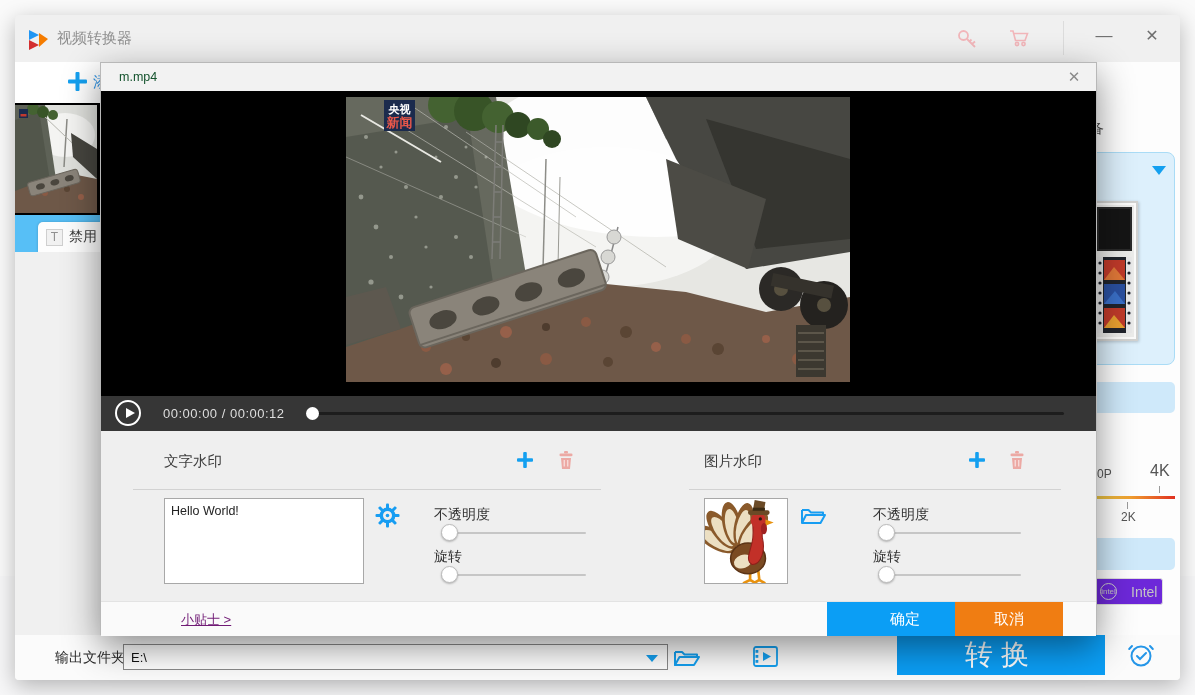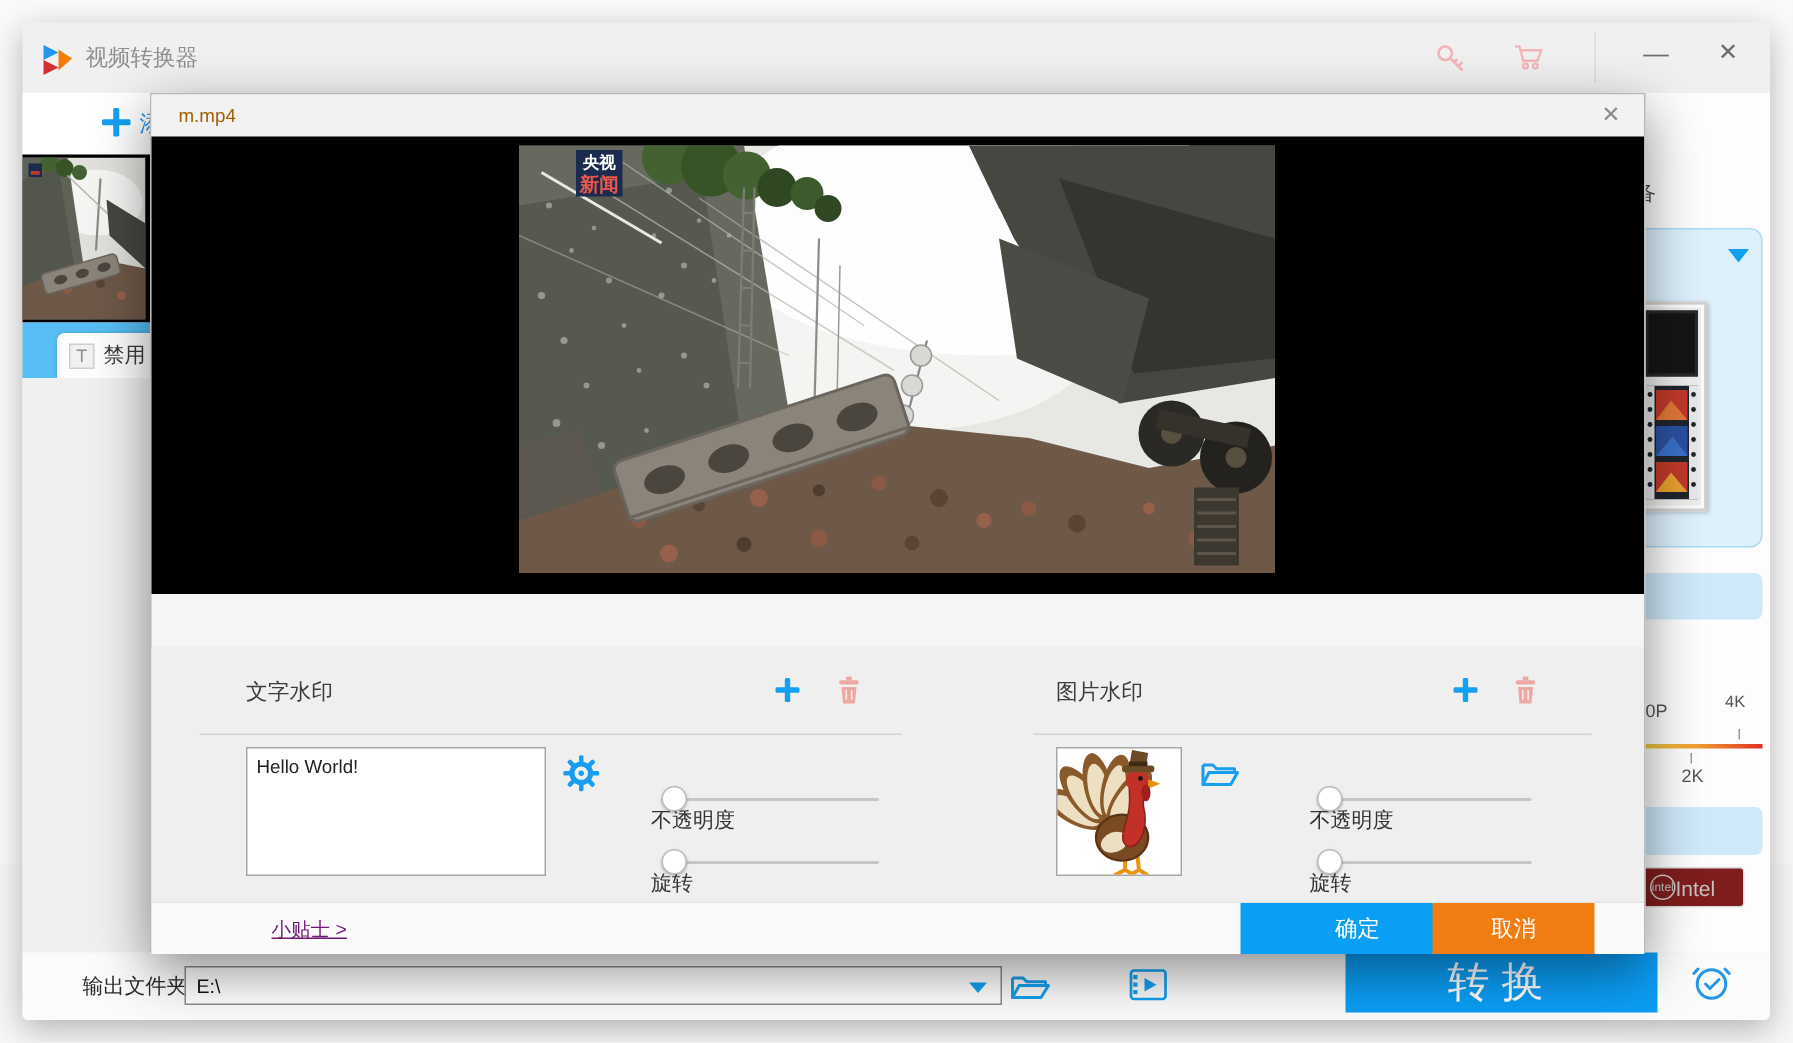--- a/index.html
+++ b/index.html
@@ -41,29 +41,29 @@
   .side-panel { position:absolute; left:-12px; top:90px; width:90px; height:213px; background:#ddf0fc;
     border:1px solid #aadcf6; border-radius:8px; }
   .side-caret { position:absolute; right:8px; top:13px; width:0; height:0;
     border-left:7px solid transparent; border-right:7px solid transparent; border-top:9px solid #14a0f0; cursor:pointer; }
   .film-box { position:absolute; left:5px; top:48px; width:47px; height:140px; background:#ececea;
     border:2px solid #d2d2d0; box-shadow:inset 0 0 0 2px #fbfbfa, 1px 1px 3px rgba(0,0,0,.2); }
   .film-screen { position:absolute; left:4px; top:4px; width:35px; height:44px; background:#151515; border:2px solid #2a2a2a; }
   .film-strip { position:absolute; left:4px; top:54px; width:35px; height:76px; }
   .side-bar1 { position:absolute; left:-12px; top:320px; width:90px; height:31px; background:#cfe9fa; border-radius:5px; }
   .res-left { position:absolute; left:0px; top:405px; font-size:12px; color:#555; }
-  .res-right { position:absolute; left:53px; top:400px; font-size:11px; color:#555; }
+  .res-right { position:absolute; left:53px; top:400px; font-size:16px; color:#555; }
   .res-line { position:absolute; left:-12px; top:434px; width:90px; height:3px;
     background:linear-gradient(to right,#e8d44d,#f0a030,#e03020); }
   .res-tick-4k { position:absolute; left:62px; top:424px; width:1px; height:7px; background:#9a9a9a; }
   .res-tick-2k { position:absolute; left:30px; top:440px; width:1px; height:7px; background:#9a9a9a; }
   .res-mid { position:absolute; left:24px; top:448px; font-size:12px; color:#555; }
   .side-bar2 { position:absolute; left:-12px; top:476px; width:90px; height:32px; background:#cfe9fa; border-radius:5px; }
-  .intel-badge { position:absolute; left:-4px; top:516px; width:70px; height:27px; background:#7f1d1d;
-    border:1px solid #dedede; border-radius:3px; display:flex; align-items:center; gap:0; padding-left:6px; }
+  .intel-badge { position:absolute; left:-4px; top:516px; width:70px; height:27px; background:#6d28d9;
+    border:1px solid #dedede; border-radius:3px; display:flex; align-items:center; gap:14px; padding-left:6px; }
   .intel-logo { width:17px; height:17px; border:1.5px solid #cccccc; border-radius:50%;
     color:#c4c4c4; font-size:8px; text-align:center; line-height:15px; }
   .intel-text { font-size:14px; color:#c4c4c4; }
 
   
   .bottom-bar { position:absolute; left:0; top:620px; width:100%; height:45px; background:#fbfbfb; border-radius:0 0 4px 4px; }
   .out-label { position:absolute; left:40px; top:14px; font-size:14px; color:#2a2a2a; }
   .combo { position:absolute; left:108px; top:9px; width:545px; height:26px; background:#fff;
     border:1px solid #8a8a8a; cursor:pointer; }
   .combo-text { position:absolute; left:7px; top:5px; font-size:13px; color:#111; }
@@ -73,21 +73,21 @@
   .bb-folder { left:658px; top:10px; width:28px; height:24px; }
   .bb-film { left:737px; top:8px; width:27px; height:27px; }
   .convert-btn { position:absolute; left:882px; top:0; width:208px; height:40px; background:#0b9ef5;
     color:#fff; font-size:28px; letter-spacing:8px; text-align:center; line-height:40px; border:none; cursor:pointer; }
   .bb-alarm { left:1111px; top:5px; width:30px; height:30px; }
 
   
   .modal { position:absolute; left:100px; top:62px; width:997px; height:573px; background:#f5f5f5;
     border:1px solid #b8b8b8; box-shadow:0 12px 34px rgba(0,0,0,.45); z-index:10; }
   .modal-header { position:absolute; left:0; top:0; width:100%; height:28px; background:#f2f2f2; }
-  .modal-title { position:absolute; left:18px; top:7px; font-size:12.5px; color:#a16207; }
+  .modal-title { position:absolute; left:18px; top:7px; font-size:12.5px; color:#14532d; }
   .modal-close { position:absolute; right:12px; top:4px; width:20px; height:20px; color:#8a8a8a;
     font-size:15px; text-align:center; line-height:20px; cursor:pointer; }
   .preview { position:absolute; left:0; top:28px; width:100%; height:305px; background:#000;text-align:right; }
   .video-frame { position:absolute; left:245px; top:6px; width:504px; height:285px; }
   .cctv-badge { position:absolute; left:38px; top:3px; width:31px; height:31px; background:#1b2b4d;
     display:flex; flex-direction:column; align-items:center; justify-content:center; }
   .cctv-badge .b1 { font-size:11px; font-weight:bold; color:#fff; line-height:13px; }
   .cctv-badge .b2 { font-size:13px; font-weight:bold; color:#e8574a; line-height:13px; }
   .player-bar { position:absolute; left:0; top:333px; width:100%; height:35px; background:#363636; }
   .play-btn { position:absolute; left:14px; top:4px; width:26px; height:26px; border:2px solid #fff;
@@ -110,21 +110,21 @@
   .wm-trash { position:absolute; top:19px; width:18px; height:20px; cursor:pointer; }
   .wm-col.left .wm-trash { left:424px; } .wm-col.right .wm-trash { left:319px; }
   .wm-divider { position:absolute; left:0; top:58px; width:100%; height:1px; background:#d2d2d2; }
   .wm-textarea { position:absolute; left:31px; top:67px; width:200px; height:86px; background:#fff;
     border:1px solid #a8a8a8; font-family:"Liberation Sans","DejaVu Sans",sans-serif; font-size:12.5px;
     color:#222; padding:5px 6px; resize:none; outline:none; }
   .gear-btn { position:absolute; left:242px; top:72px; width:25px; height:25px; cursor:pointer; }
   .img-box { position:absolute; left:15px; top:67px; width:84px; height:86px; background:#fff;
     border:1px solid #a8a8a8; }
   .pick-btn { position:absolute; left:111px; top:73px; width:27px; height:23px; cursor:pointer; }
-  .sl-label { position:absolute; font-size:14px; color:#333;margin-top:32px; }
+  .sl-label { position:absolute; font-size:14px; color:#333; }
   .wm-col.left .op-label { left:301px; top:75px; } .wm-col.left .rot-label { left:301px; top:117px; }
   .wm-col.right .op-label { left:184px; top:75px; } .wm-col.right .rot-label { left:184px; top:117px; }
   .slider { position:absolute; height:18px; cursor:pointer; }
   .wm-col.left .op-slider { left:308px; top:93px; width:145px; }
   .wm-col.left .rot-slider { left:308px; top:135px; width:145px; }
   .wm-col.right .op-slider { left:189px; top:93px; width:143px; }
   .wm-col.right .rot-slider { left:189px; top:135px; width:143px; }
   .sl-track { position:absolute; left:0; top:8px; width:100%; height:2px; background:#c6c6c6; border-radius:2px; }
   .sl-handle { position:absolute; left:0; top:0px; width:17px; height:17px; background:#fff;
     border:1px solid #bcbcbc; border-radius:50%; box-shadow:0 1px 2px rgba(0,0,0,.25); }
@@ -394,20 +394,30 @@
         </g>
       </svg>
       <div class="video-frame" style="pointer-events:none">
         <div class="cctv-badge">
           <span class="b1">央视</span>
           <span class="b2">新闻</span>
         </div>
       </div>
     </div>
 
+    <div class="player-bar">
+      <div class="play-btn">
+          <div class="play-tri"></div>
+        </div>
+      <div class="time-text">00:00:00  /  00:00:12</div>
+      <div class="seek">
+        <div class="seek-track"></div>
+        <div class="seek-handle"></div>
+      </div>
+    </div>
 
     <div class="wm-panel">
 
       <div class="wm-col left">
         <div class="wm-title">文字水印</div>
         <svg class="wm-plus" viewBox="0 0 18 18">
           <rect x="7.2" y="1" width="3.6" height="16" rx="1" fill="#14a0f0"></rect>
           <rect x="1" y="7.2" width="16" height="3.6" rx="1" fill="#14a0f0"></rect>
         </svg>
         <svg class="wm-trash" viewBox="0 0 18 20">

